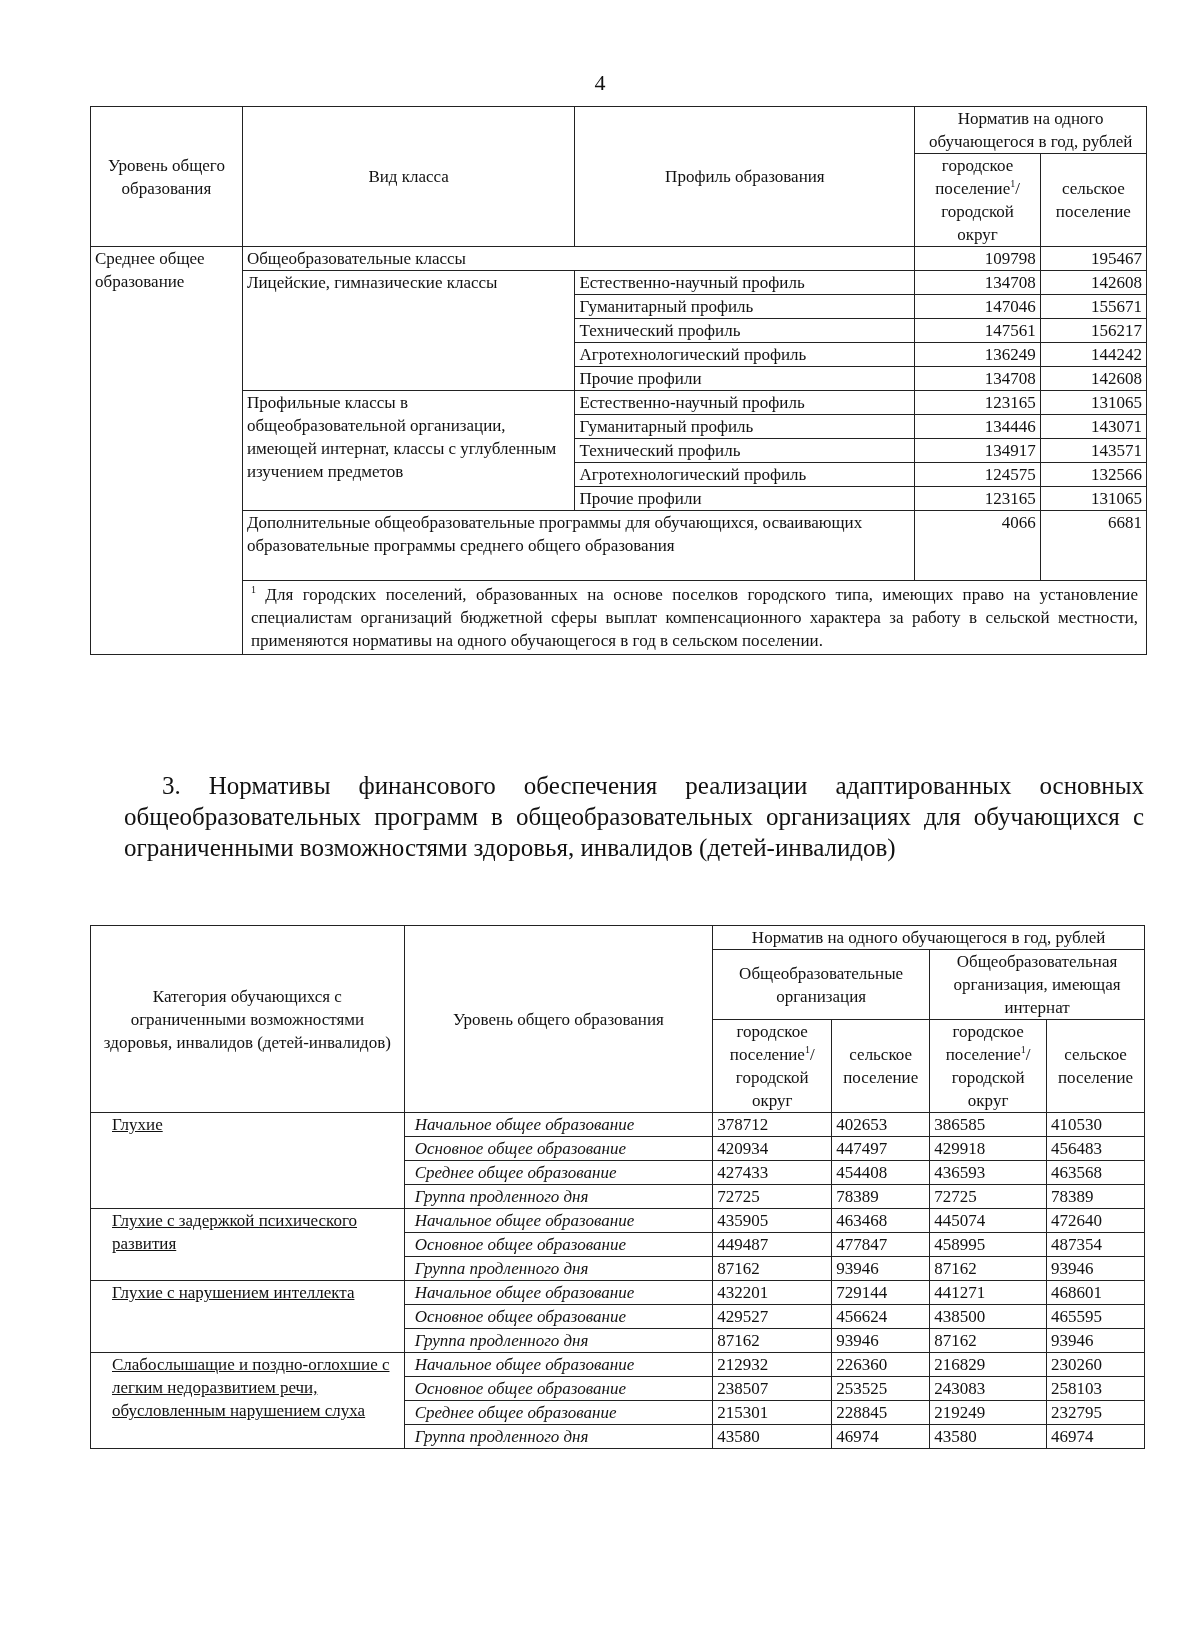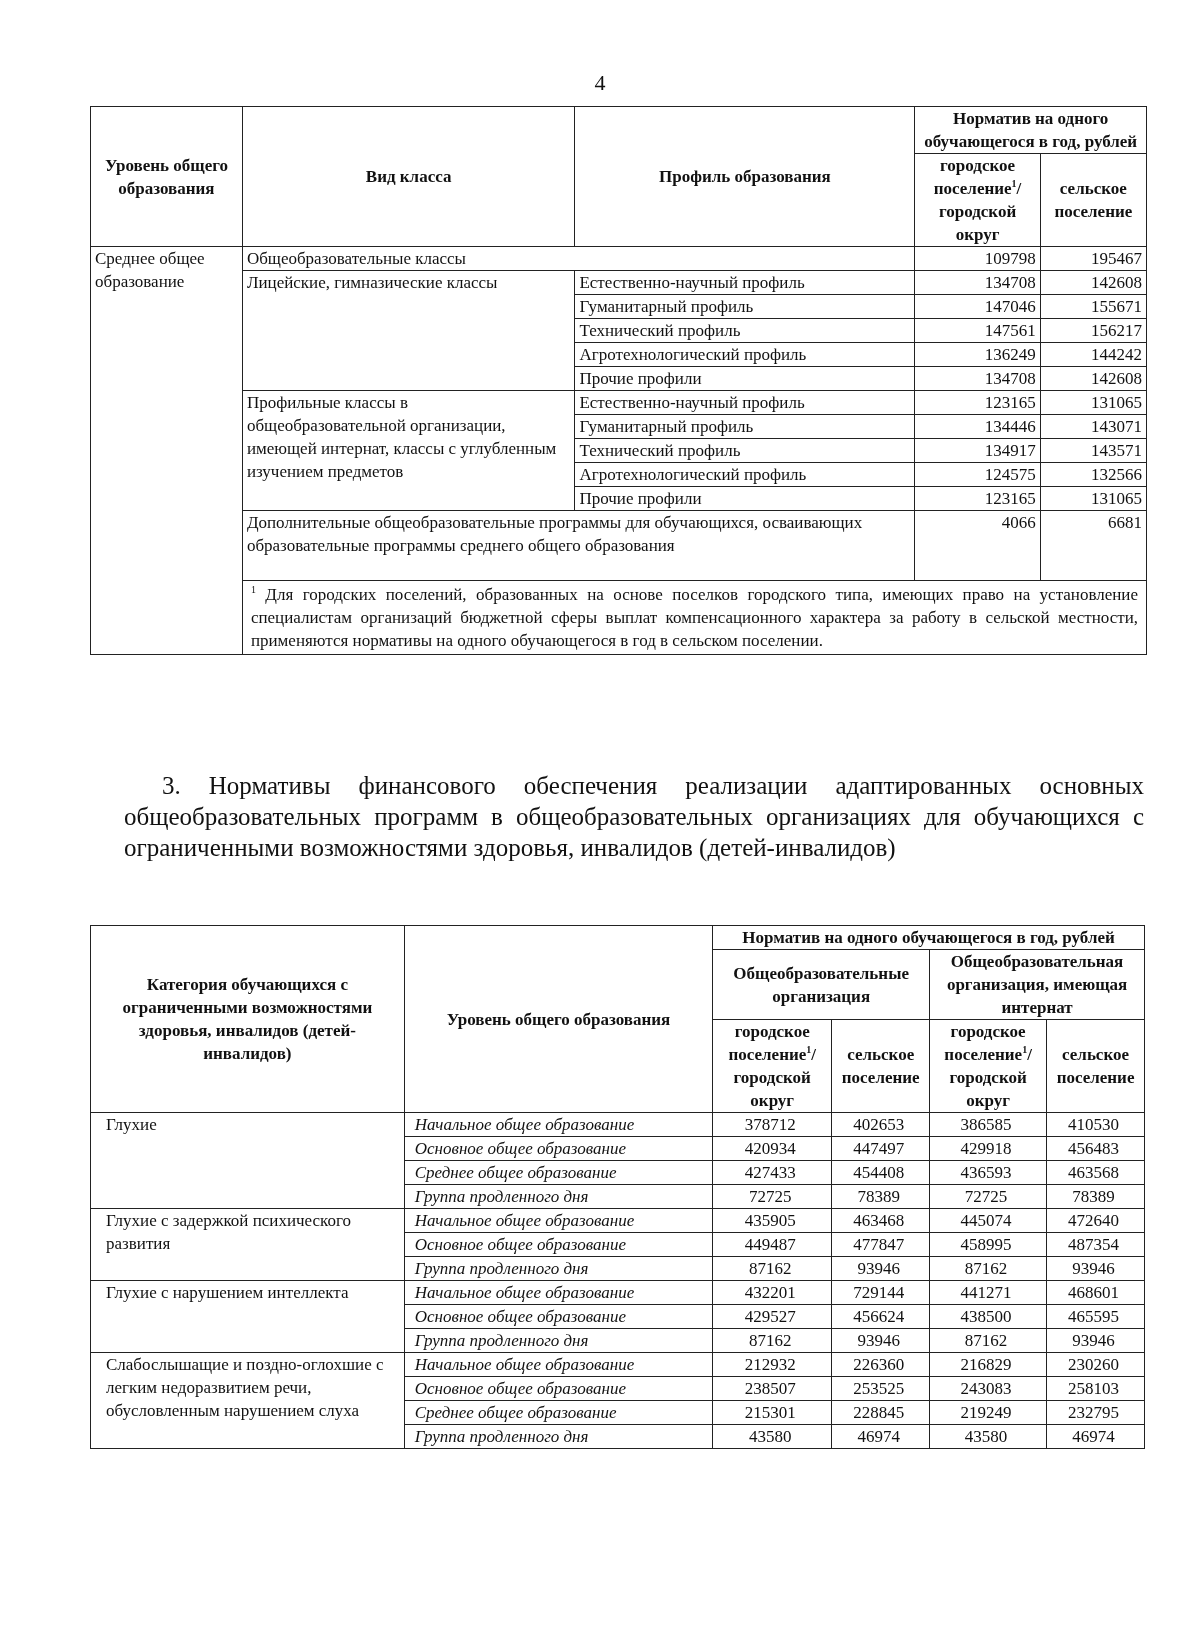--- a/index.html
+++ b/index.html
@@ -1,30 +1,30 @@
 <!DOCTYPE html>
 <html><head>
 <meta charset="utf-8">
 <style>
   html, body { margin:0; padding:0; background:#ffffff; }
   body { width:1200px; height:1645px; position:relative; overflow:hidden;
          font-family:"Liberation Serif", "DejaVu Serif", serif; color:#111; }
   .page-number { position:absolute; top:70px; left:0; width:1200px; text-align:center; font-size:22px; }
   table { border-collapse:collapse; position:absolute; font-size:17px; line-height:23px; }
   td, th { border:1.5px solid #222; padding:0 4px; vertical-align:top; font-weight:normal; }
-  th { text-align:center; vertical-align:middle;font-weight:bold; }
+  th { text-align:center; vertical-align:middle; }
   .num { text-align:right; }
-  .rnum { text-align:center; padding-right:8px; }
+  .rnum { text-align:left; padding-right:8px; }
   #t1 { top:106px; left:90px; width:1057px; }
   #t2 { top:925px; left:90px; width:1055px; }
   .footnote { text-align:justify; text-align-last:left; padding:2px 8px; line-height:23px;margin-left:20px; }
   sup { font-size:10px; line-height:0; }
   .section { position:absolute; top:770px; left:124px; width:1020px; font-size:25px; line-height:31px; text-align:justify; }
   .section .first { text-indent:38px; display:block; }
-  .cat { vertical-align:top; padding-left:15px; }
+  .cat { vertical-align:top; padding-left:21px;text-decoration:underline; }
   .lvl { padding-left:10px; white-space:nowrap;font-style:italic; }
 </style>
 </head>
 <body>
 
 <div class="page-number">4</div>
 
 <table id="t1">
   <colgroup>
     <col style="width:143px">

